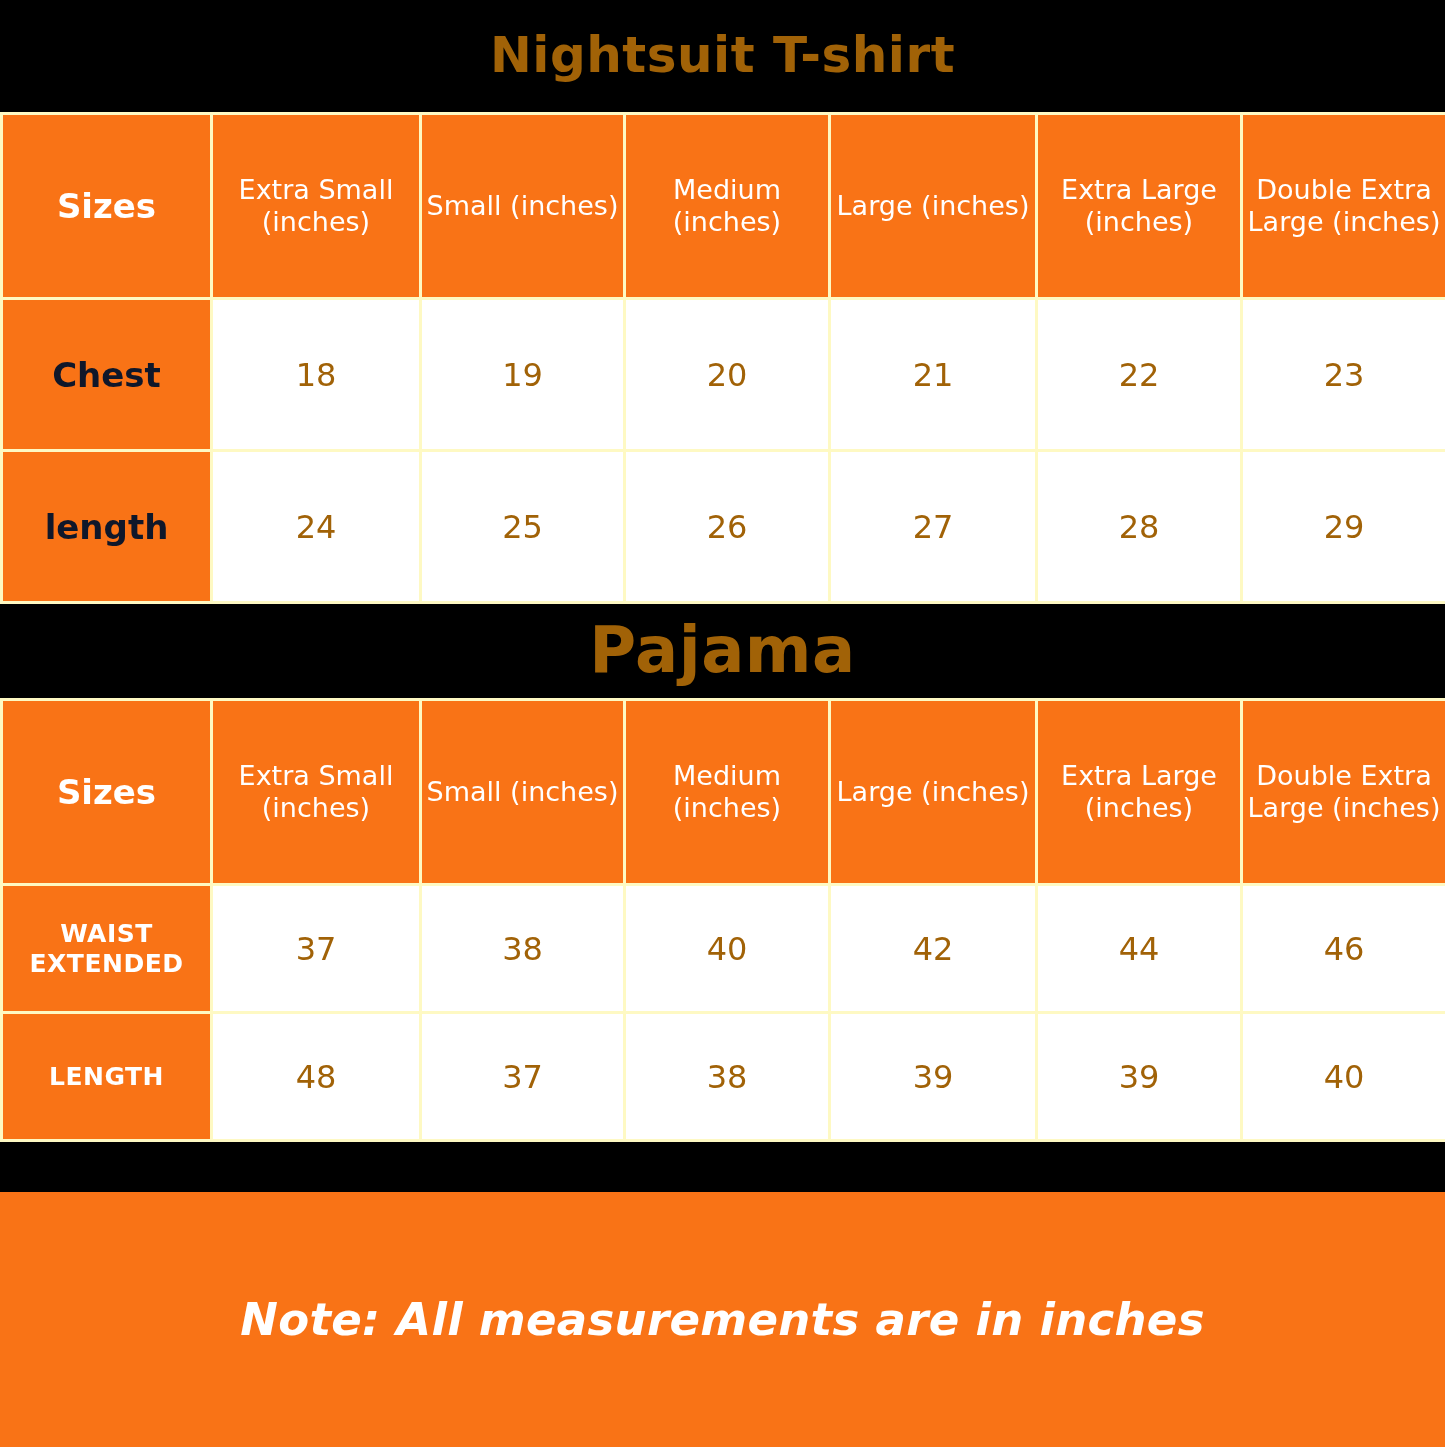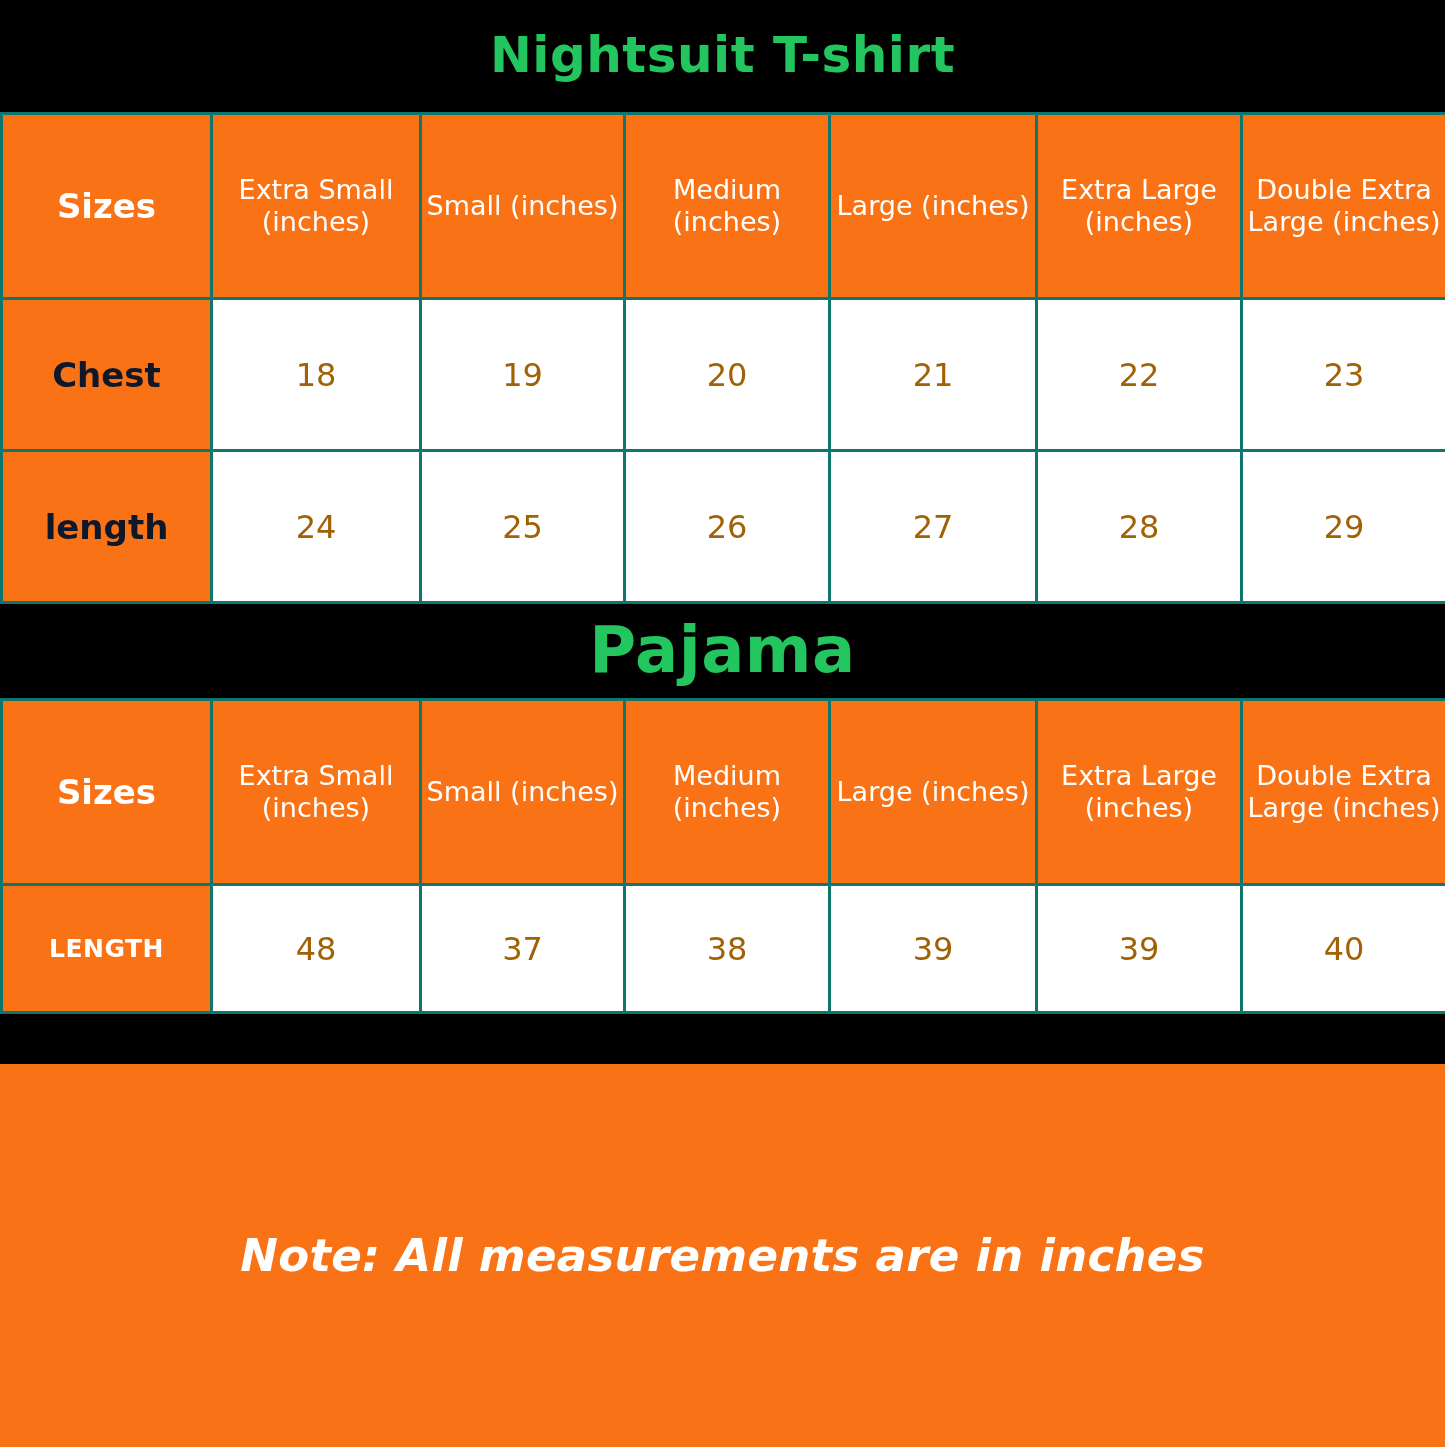--- a/index.html
+++ b/index.html
@@ -11,21 +11,21 @@
   }
   .page {
     width: 1445px;
     height: 1447px;
     background: #000000;
     display: flex;
     flex-direction: column;
   }
   .banner {
     background: #000000;
-    color: #22c55e;
+    color: #a16207;
     text-align: center;
     font-weight: bold;
     letter-spacing: 0.5px;
   }
   .banner-top {
     font-size: 50px;
     line-height: 110px;
     height: 112px;
   }
   .banner-mid {
@@ -36,21 +36,21 @@
   .table-wrap {
     background: #000000;
     padding: 0;
   }
   table {
     width: 100%;
     border-collapse: collapse;
     table-layout: fixed;
   }
   td, th {
-    border: 3px solid #0f766e;
+    border: 3px solid #fef9c3;
     text-align: center;
     vertical-align: middle;
   }
   .hdr-cell {
     background: #f97316;
     color: #ffffff;
     font-size: 27px;
     line-height: 1.18;
     font-weight: normal;
     padding: 6px 4px;
@@ -174,20 +174,29 @@
         <tr class="hdr">
           <td class="hdr-sizes">Sizes</td>
           <td class="hdr-cell">Extra Small (inches)</td>
           <td class="hdr-cell">Small (inches)</td>
           <td class="hdr-cell">Medium (inches)</td>
           <td class="hdr-cell">Large (inches)</td>
           <td class="hdr-cell">Extra Large (inches)</td>
           <td class="hdr-cell">Double Extra Large (inches)</td>
         </tr>
         <tr>
+          <td class="rowlabel-sm">WAIST EXTENDED</td>
+          <td class="val">37</td>
+          <td class="val">38</td>
+          <td class="val">40</td>
+          <td class="val">42</td>
+          <td class="val">44</td>
+          <td class="val">46</td>
+        </tr>
+        <tr>
           <td class="rowlabel-sm">LENGTH</td>
           <td class="val">48</td>
           <td class="val">37</td>
           <td class="val">38</td>
           <td class="val">39</td>
           <td class="val">39</td>
           <td class="val">40</td>
         </tr>
       </tbody>
     </table>

